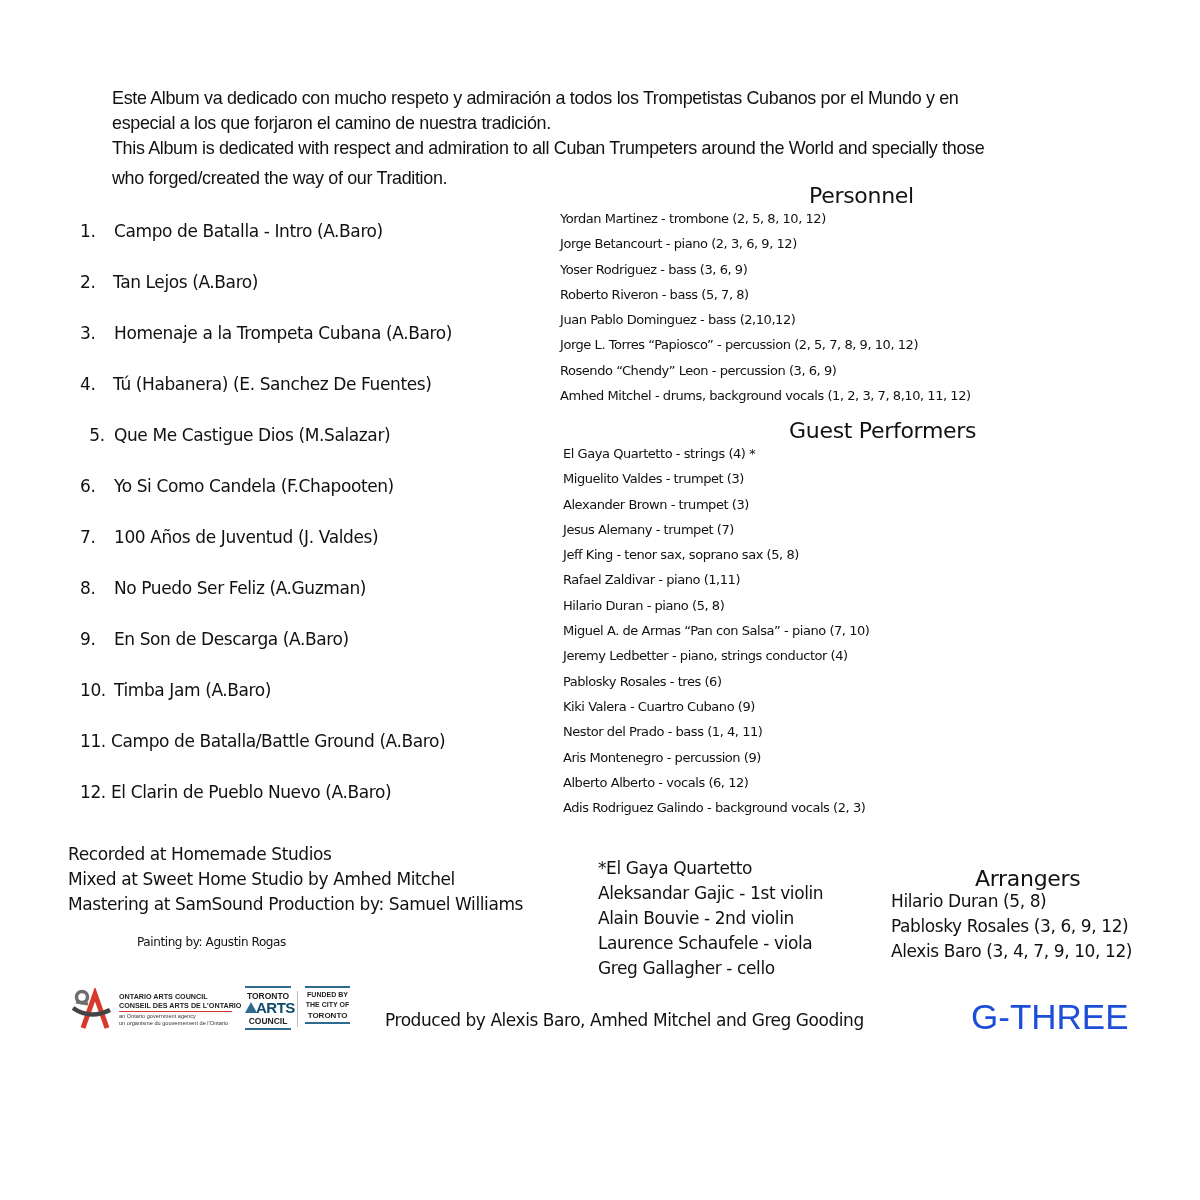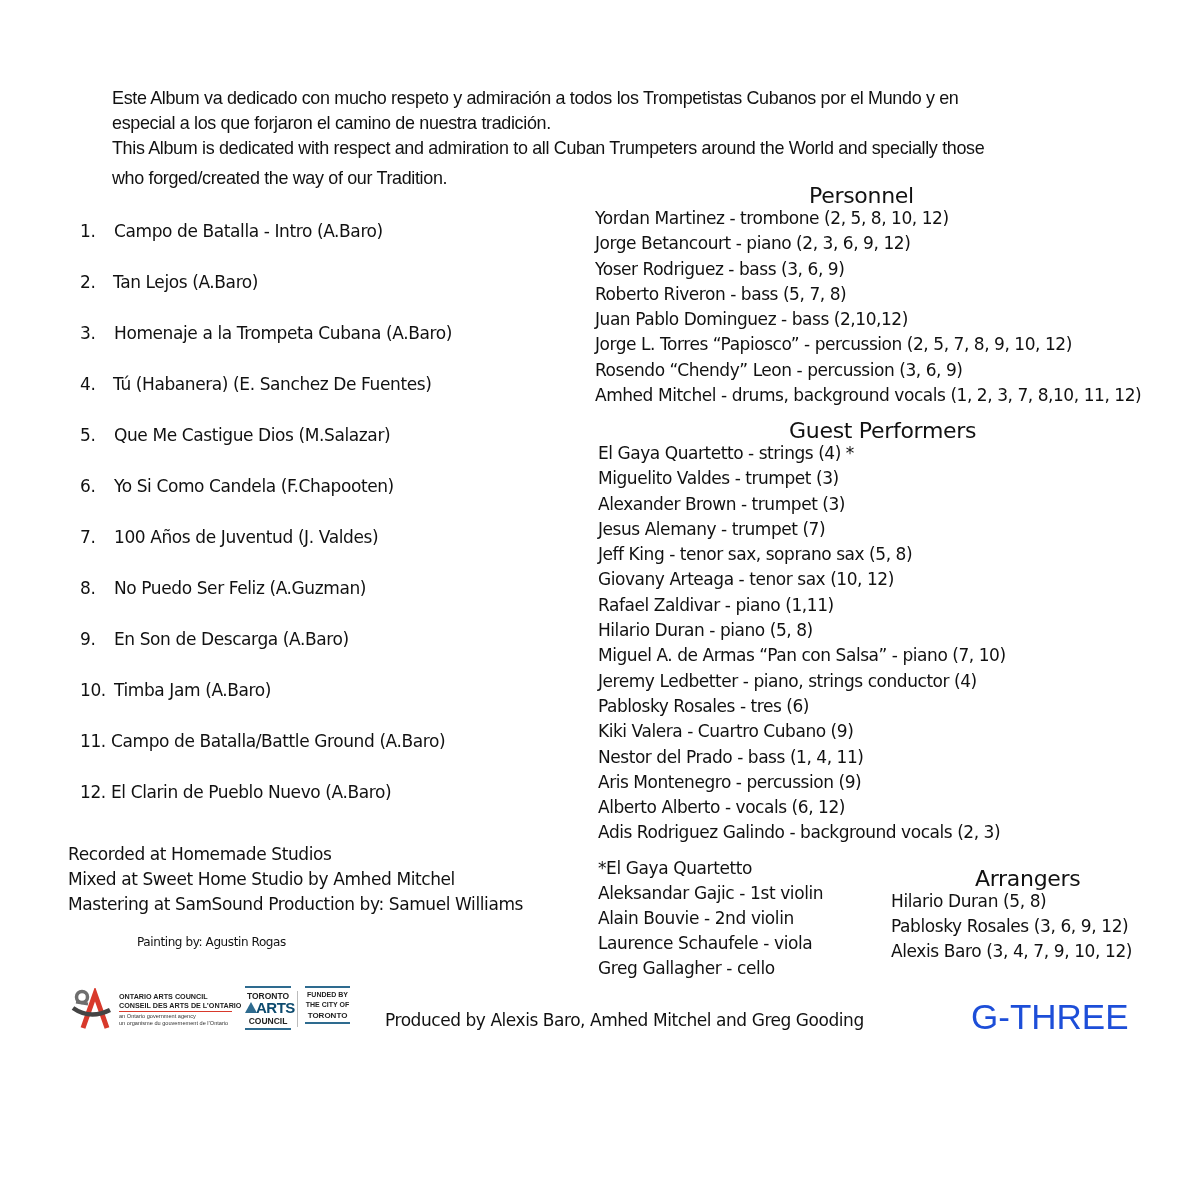--- a/index.html
+++ b/index.html
@@ -2,21 +2,21 @@
 <html><head>
 <meta charset="utf-8">
 <style>
   html, body { margin:0; padding:0; background:#ffffff; }
   body { width:1200px; height:1200px; position:relative; overflow:hidden;
          font-family:"DejaVu Sans", sans-serif; color:#111; }
   .abs { position:absolute; white-space:nowrap; }
   .ded { left:112px; font-family:"Liberation Sans", sans-serif; font-size:18.5px; letter-spacing:-0.35px; transform:scaleX(0.97); transform-origin:left; }
   .track { left:80px; font-size:17px; letter-spacing:-0.4px; }
   .track .num { display:inline-block; width:34px; }
-  .list { font-size:17px; letter-spacing:-0.45px; line-height:25.3px;margin-left:35px; }
+  .list { font-size:13px; letter-spacing:-0.45px; line-height:25.3px; }
   .heading { font-size:22px; letter-spacing:-0.3px; }
   .credits { font-size:17px; letter-spacing:-0.4px; line-height:25px; }
   .gthree { font-family:"Liberation Sans", sans-serif; font-size:35px; color:#1d4ed8; letter-spacing:0px; }
   .produced { font-size:17px; letter-spacing:-0.45px; }
   .logo-oac-text1 { font-family:"Liberation Sans", sans-serif; font-weight:bold; font-size:7.2px; color:#222; letter-spacing:0px; line-height:8.5px; }
   .logo-oac-text2 { font-family:"Liberation Sans", sans-serif; font-size:5.6px; color:#333; line-height:6.5px; }
   .tac { font-family:"Liberation Sans", sans-serif; font-weight:bold; color:#222; text-align:center; }
 </style>
 </head>
 <body>
@@ -26,21 +26,21 @@
   <div class="abs ded" style="top:112px;">especial a los que forjaron el camino de nuestra tradición.</div>
   <div class="abs ded" style="top:137px;">This Album is dedicated with respect and admiration to all Cuban Trumpeters around the World and specially those</div>
   <div class="abs ded" style="top:167px;">who forged/created the way of our Tradition.</div>
 </div>
 
 <div>
   <div class="abs track" style="top:221px;"><span class="num">1.</span><span>Campo de Batalla - Intro (A.Baro)</span></div>
   <div class="abs track" style="top:272px;"><span class="num" style="width:33px">2.</span><span>Tan Lejos (A.Baro)</span></div>
   <div class="abs track" style="top:323px;"><span class="num">3.</span><span>Homenaje a la Trompeta Cubana (A.Baro)</span></div>
   <div class="abs track" style="top:374px;"><span class="num" style="width:33px">4.</span><span>Tú (Habanera) (E. Sanchez De Fuentes)</span></div>
-  <div class="abs track" style="top:425px;"><span class="num">5.</span><span>Que Me Castigue Dios (M.Salazar)</span></div>
+  <div class="abs track" style="top:425px;text-align:center;"><span class="num">5.</span><span>Que Me Castigue Dios (M.Salazar)</span></div>
   <div class="abs track" style="top:476px;"><span class="num">6.</span><span>Yo Si Como Candela (F.Chapooten)</span></div>
   <div class="abs track" style="top:527px;"><span class="num">7.</span><span>100 Años de Juventud (J. Valdes)</span></div>
   <div class="abs track" style="top:578px;"><span class="num">8.</span><span>No Puedo Ser Feliz (A.Guzman)</span></div>
   <div class="abs track" style="top:629px;"><span class="num">9.</span><span>En Son de Descarga (A.Baro)</span></div>
   <div class="abs track" style="top:680px;"><span class="num">10.</span><span>Timba Jam (A.Baro)</span></div>
   <div class="abs track" style="top:731px;"><span class="num" style="width:31px">11.</span><span>Campo de Batalla/Battle Ground (A.Baro)</span></div>
   <div class="abs track" style="top:782px;"><span class="num" style="width:31px">12.</span><span>El Clarin de Pueblo Nuevo (A.Baro)</span></div>
 </div>
 
 <div class="abs heading" style="top:183px; left:809px;">Personnel</div>
@@ -55,21 +55,20 @@
   <div>Amhed Mitchel - drums, background vocals (1, 2, 3, 7, 8,10, 11, 12)</div>
 </div>
 
 <div class="abs heading" style="top:418px; left:789px;">Guest  Performers</div>
 <div class="abs list" style="top:441px; left:563px;">
   <div>El Gaya Quartetto - strings (4) *</div>
   <div>Miguelito Valdes - trumpet (3)</div>
   <div>Alexander Brown - trumpet (3)</div>
   <div>Jesus Alemany - trumpet (7)</div>
   <div>Jeff King - tenor sax, soprano sax (5, 8)</div>
-  <div>Giovany Arteaga - tenor sax (10, 12)</div>
   <div>Rafael Zaldivar - piano (1,11)</div>
   <div>Hilario Duran - piano (5, 8)</div>
   <div>Miguel A. de Armas “Pan con Salsa” - piano (7, 10)</div>
   <div>Jeremy Ledbetter - piano, strings conductor (4)</div>
   <div>Pablosky Rosales - tres (6)</div>
   <div>Kiki Valera - Cuartro Cubano (9)</div>
   <div>Nestor del Prado - bass (1, 4, 11)</div>
   <div>Aris Montenegro - percussion (9)</div>
   <div>Alberto Alberto - vocals (6, 12)</div>
   <div>Adis Rodriguez Galindo - background vocals (2, 3)</div>

